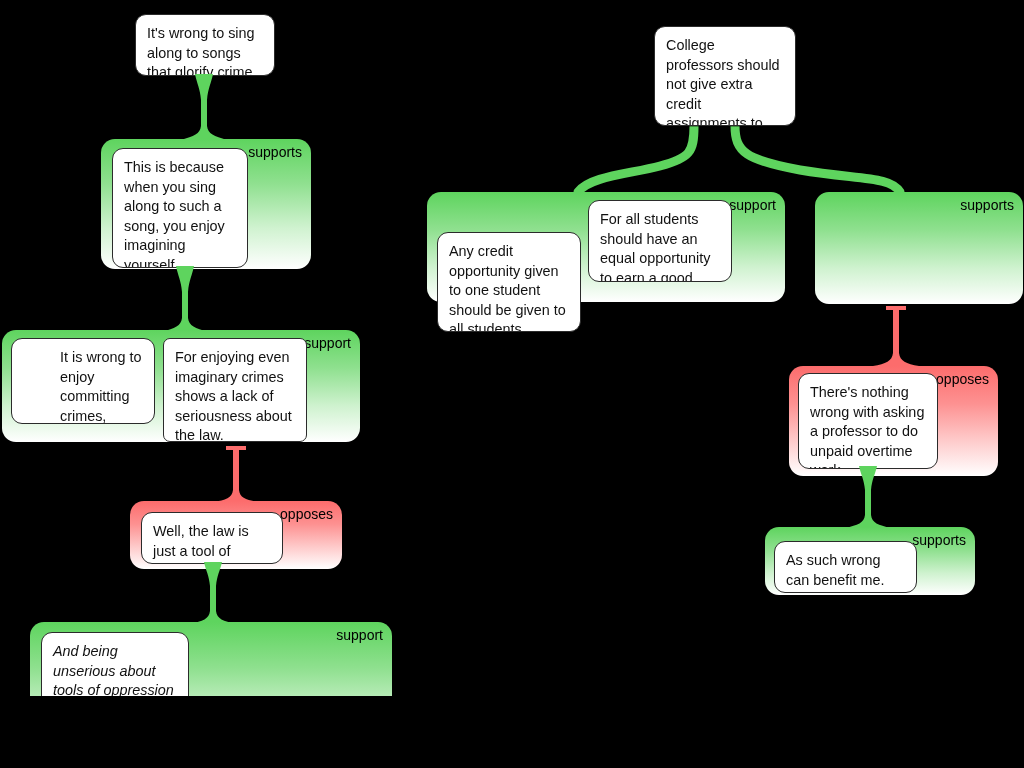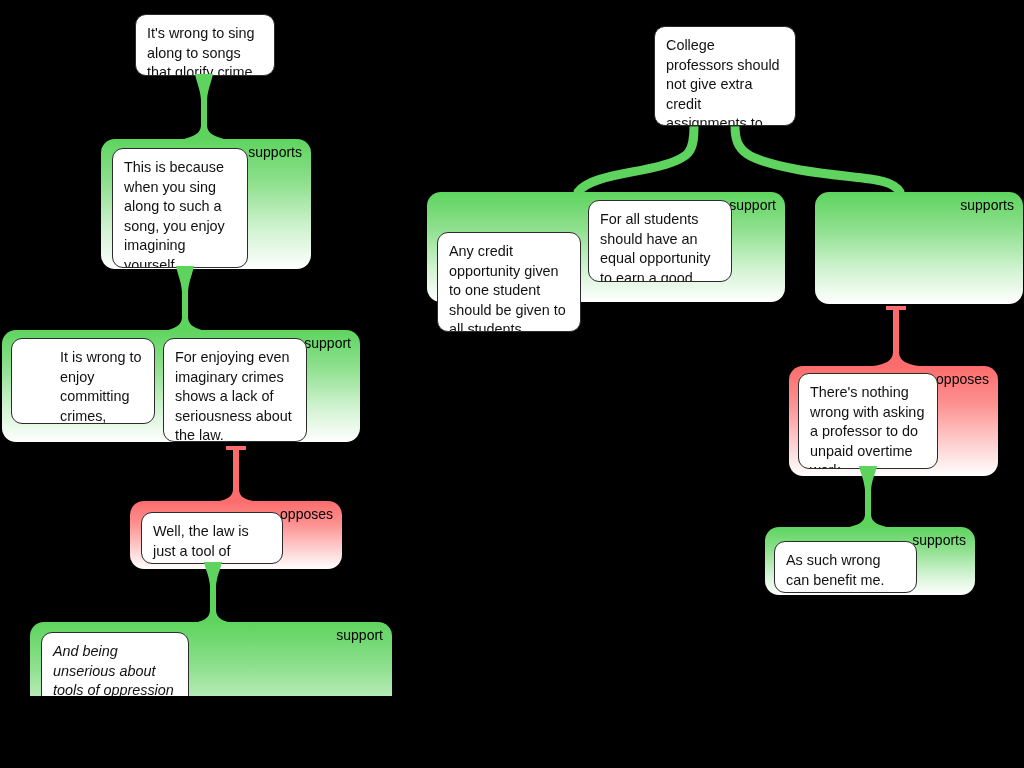--- a/index.html
+++ b/index.html
@@ -111,21 +111,21 @@
                C 13 62, 19 60, 20 52 L 20 26 C 19 14, 16 10, 14 0 Z" fill="#5ED45E"></path>
     </svg>
   </div>
 
   <div class="group support" style="left:2px; top:330px; width:358px; height:112px;">
     <span class="group-label">support</span>
   </div>
   <div class="card" style="left:11px; top:338px; width:144px; height:86px;padding-left:48px;">
     <span>It is wrong to enjoy committing crimes, whether real or imaginary</span>
   </div>
-  <div class="card" style="left:163px; top:338px; width:144px; height:104px;">
+  <div class="card" style="left:163px; top:338px; width:144px; height:104px;border-radius:7px;">
     <span>For enjoying even imaginary crimes shows a lack of seriousness about the law.</span>
   </div>
 
   <div class="conn" style="left:213px; top:446px; width:46px; height:58px;">
     <svg width="46" height="58" viewBox="0 0 46 58" xmlns="http://www.w3.org/2000/svg">
       <rect x="13" y="0" width="20" height="4" fill="#FC6C6C"></rect>
       <path d="M 20 3 L 26 3 L 26 44
                C 27 52, 33 54, 46 56 L 46 58 L 0 58 L 0 56
                C 13 54, 19 52, 20 44 Z" fill="#FC6C6C"></path>
     </svg>

